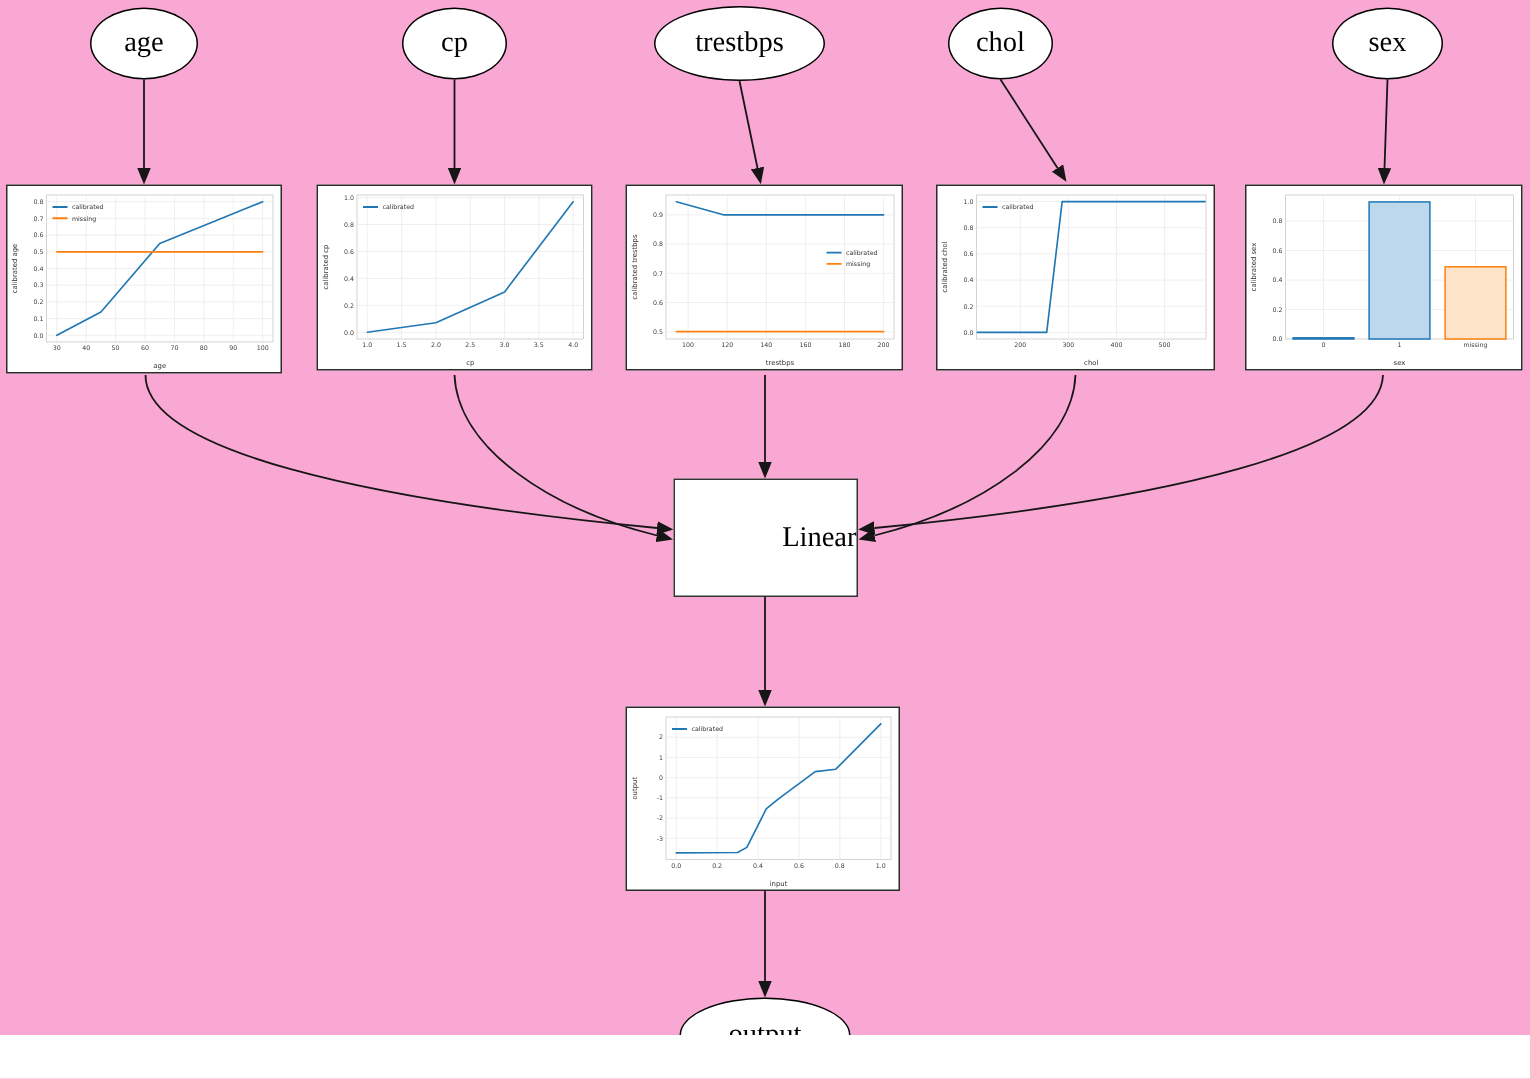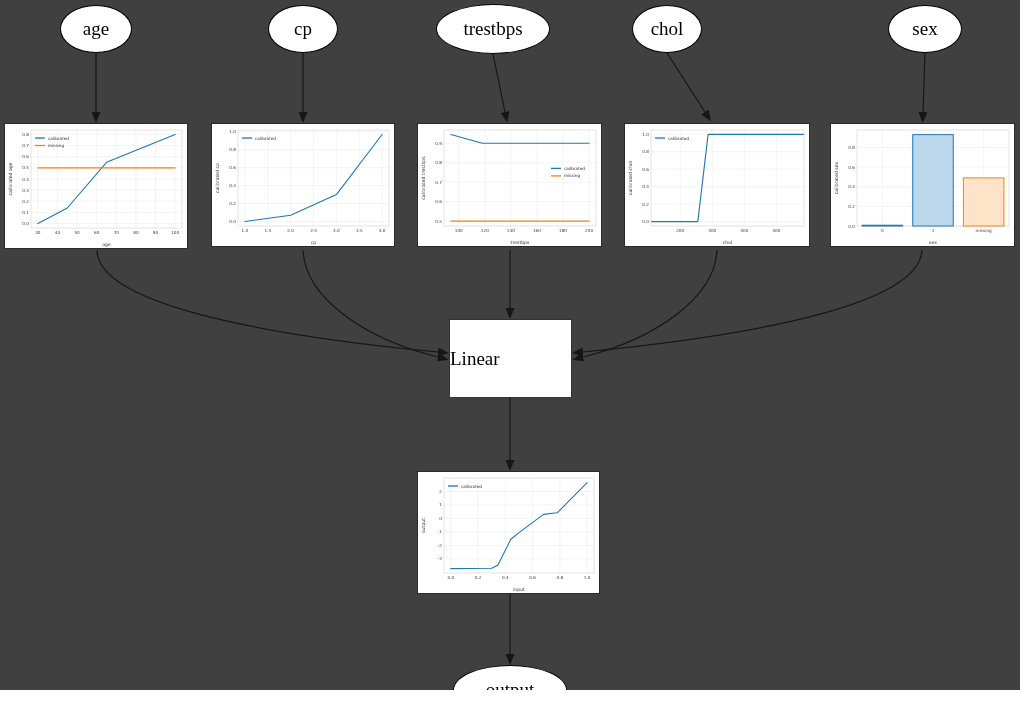--- a/index.html
+++ b/index.html
@@ -1,24 +1,24 @@
 <!DOCTYPE html>
 <html><head>
 <meta charset="utf-8">
 <style>
   html,body{margin:0;padding:0;background:#fff;}
-  .canvas{position:relative;width:1020px;height:690px;background:#404040;
+  .canvas{position:relative;width:1020px;height:690px;background:#f9a8d4;
           font-family:"Liberation Serif",serif;overflow:hidden;}
   .edges{position:absolute;left:0;top:0;pointer-events:none;}
   .edge{stroke:#161616;stroke-width:1.2;fill:none;marker-end:url(#ah);}
   .node-ellipse{position:absolute;border:1px solid #000;border-radius:50%;
           background:#fff;display:flex;align-items:center;justify-content:center;
           font-size:19px;color:#000;box-sizing:border-box;}
   .linear-box{position:absolute;border:1.4px solid #333;background:#fff;
-          display:flex;align-items:center;justify-content:flex-start;
+          display:flex;align-items:center;justify-content:flex-end;
           font-size:19px;color:#000;box-sizing:border-box;}
   .plotbox{position:absolute;border:1px solid #2b2b2b;background:#fff;box-sizing:border-box;}
   .plotbox svg{display:block;}
   .plotbox svg text{font-family:"DejaVu Sans",sans-serif;}
 </style>
 </head>
 <body>
 
 <div class="canvas">
 

